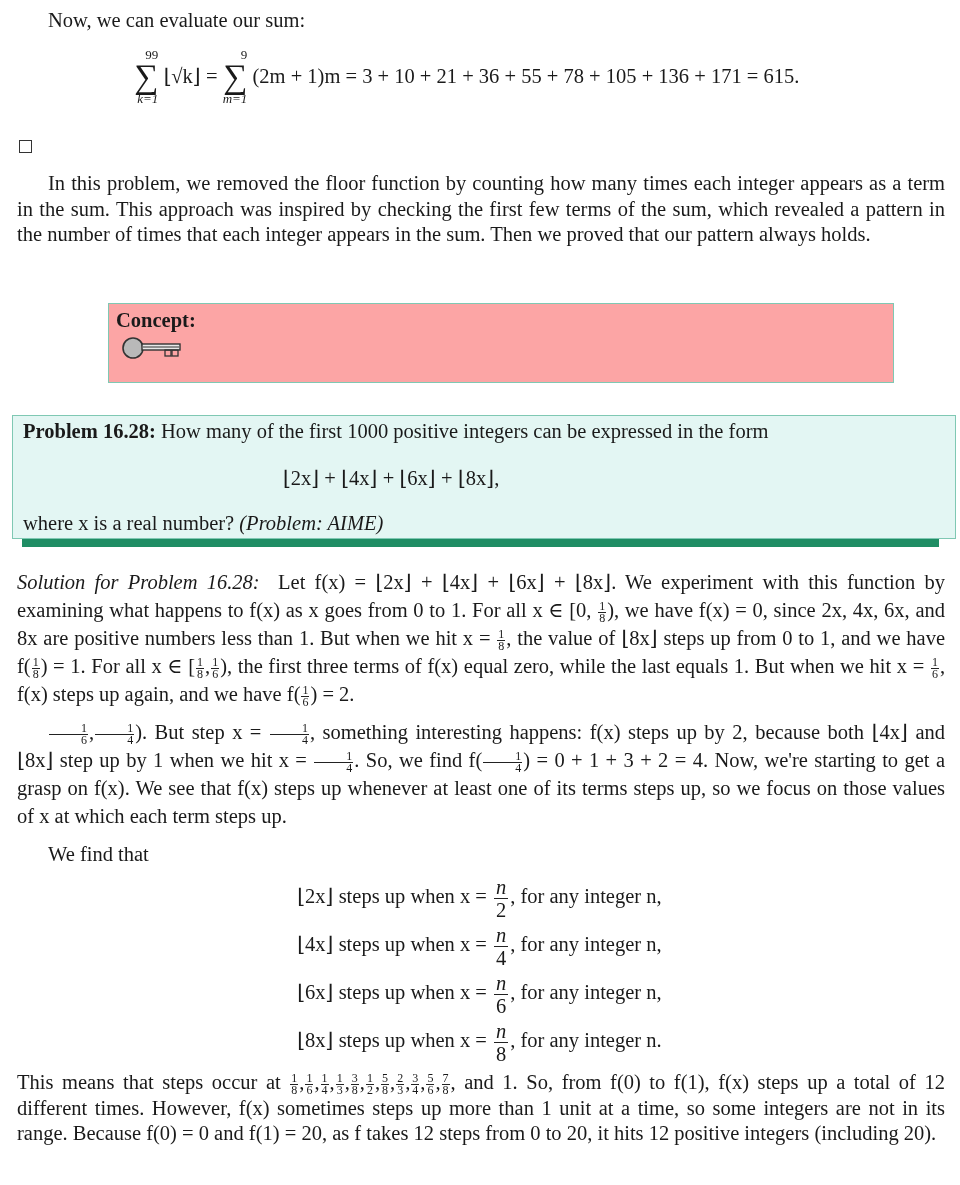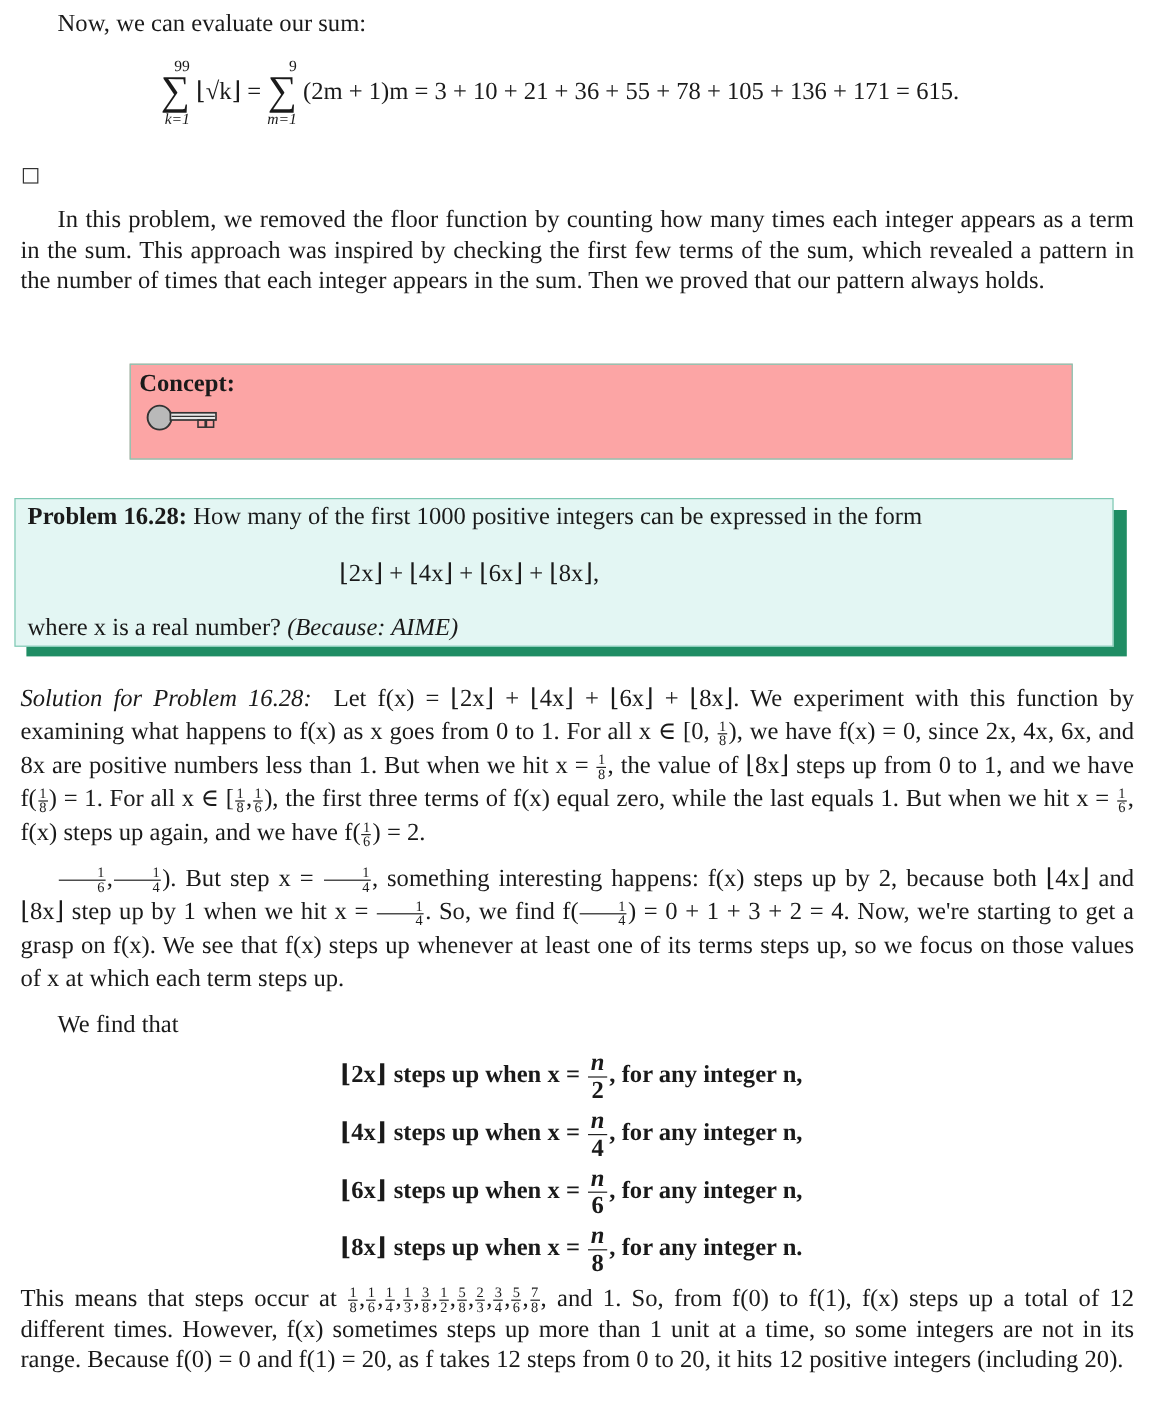--- a/index.html
+++ b/index.html
@@ -17,25 +17,25 @@
   .bigfrac .d{display:block;}
   .sigma{display:inline-block;text-align:right;vertical-align:middle;line-height:14px;}
   .sigma .sym{font-size:34px;line-height:30px;display:block;}
   .sigma .lim{font-size:13px;display:block;}
   .qed{position:absolute;left:19px;top:140px;width:11px;height:11px;border:1.3px solid #333;}
   .concept{position:absolute;left:88px;top:303px;width:784px;height:78px;background:#fca5a5;border:1.5px solid #7fc8b3;margin-left:20px;}
   .concept-label{position:absolute;left:7px;top:4px;font-weight:bold;}
   .concept-text{position:absolute;left:114px;top:4px;width:664px;text-align:justify;}
   .key{position:absolute;left:12px;top:32px;}
   .prob-shadow{position:absolute;left:22px;top:425px;width:917px;height:122px;background:#1f8d64;}
-  .prob{position:absolute;left:12px;top:415px;width:914px;height:122px;background:#e3f6f3;border:1.5px solid #7fc8b3;}
+  .prob{position:absolute;left:12px;top:415px;width:914px;height:122px;background:#e3f6f3;border:1.5px solid #7fc8b3;padding-left:28px;}
   .prob-l1{position:absolute;left:10px;top:3px;}
   .prob-l2{position:absolute;left:0;width:756px;top:50px;text-align:center;}
   .prob-l3{position:absolute;left:10px;top:95px;}
-  .steps{position:absolute;left:283px;top:872px;line-height:48px;font-weight:bold;}
+  .steps{position:absolute;left:297px;top:872px;line-height:48px;}
   .steps .row{height:48px;white-space:nowrap;}
 </style>
 </head>
 <body>
 
 <div class="abs" style="left:48px;top:8px;">Now, we can evaluate our sum:</div>
 
 <div class="abs" style="left:134px;top:48px;white-space:nowrap;">
   <span class="sigma">
     <span class="lim">99</span>
@@ -72,21 +72,21 @@
 
 <div class="prob-shadow"></div>
 <div class="prob">
   <div class="prob-l1">
     <b>Problem 16.28:</b>
     <span>How many of the first 1000 positive integers can be expressed in the form</span>
   </div>
   <div class="prob-l2">⌊2x⌋ + ⌊4x⌋ + ⌊6x⌋ + ⌊8x⌋,</div>
   <div class="prob-l3">
     <span>where x is a real number?</span>
-    <i>(Because: AIME)</i>
+    <i>(Problem: AIME)</i>
   </div>
 </div>
 
 <div class="para" style="top:568px;line-height:28px;">
   <i>Solution for Problem 16.28:</i>&nbsp;
   <span>Let f(x) = ⌊2x⌋ + ⌊4x⌋ + ⌊6x⌋ + ⌊8x⌋. We experiment with this function by examining what happens to f(x) as x goes from 0 to 1. For all x ∈ [0,</span>
   <span class="frac"><span class="n">1</span><span class="d">8</span></span><span>), we have f(x) = 0, since 2x, 4x, 6x, and 8x are positive numbers less than 1. But when we hit x =</span>
   <span class="frac"><span class="n">1</span><span class="d">8</span></span><span>, the value of ⌊8x⌋ steps up from 0 to 1, and we have f(</span><span class="frac"><span class="n">1</span><span class="d">8</span></span><span>) = 1. For all x ∈ [</span><span class="frac"><span class="n">1</span><span class="d">8</span></span><span>,</span><span class="frac"><span class="n">1</span><span class="d">6</span></span><span>), the first three terms of f(x) equal zero, while the last equals 1. But when we hit x =</span>
   <span class="frac"><span class="n">1</span><span class="d">6</span></span><span>, f(x) steps up again, and we have f(</span><span class="frac"><span class="n">1</span><span class="d">6</span></span><span>) = 2.</span>
 </div>

